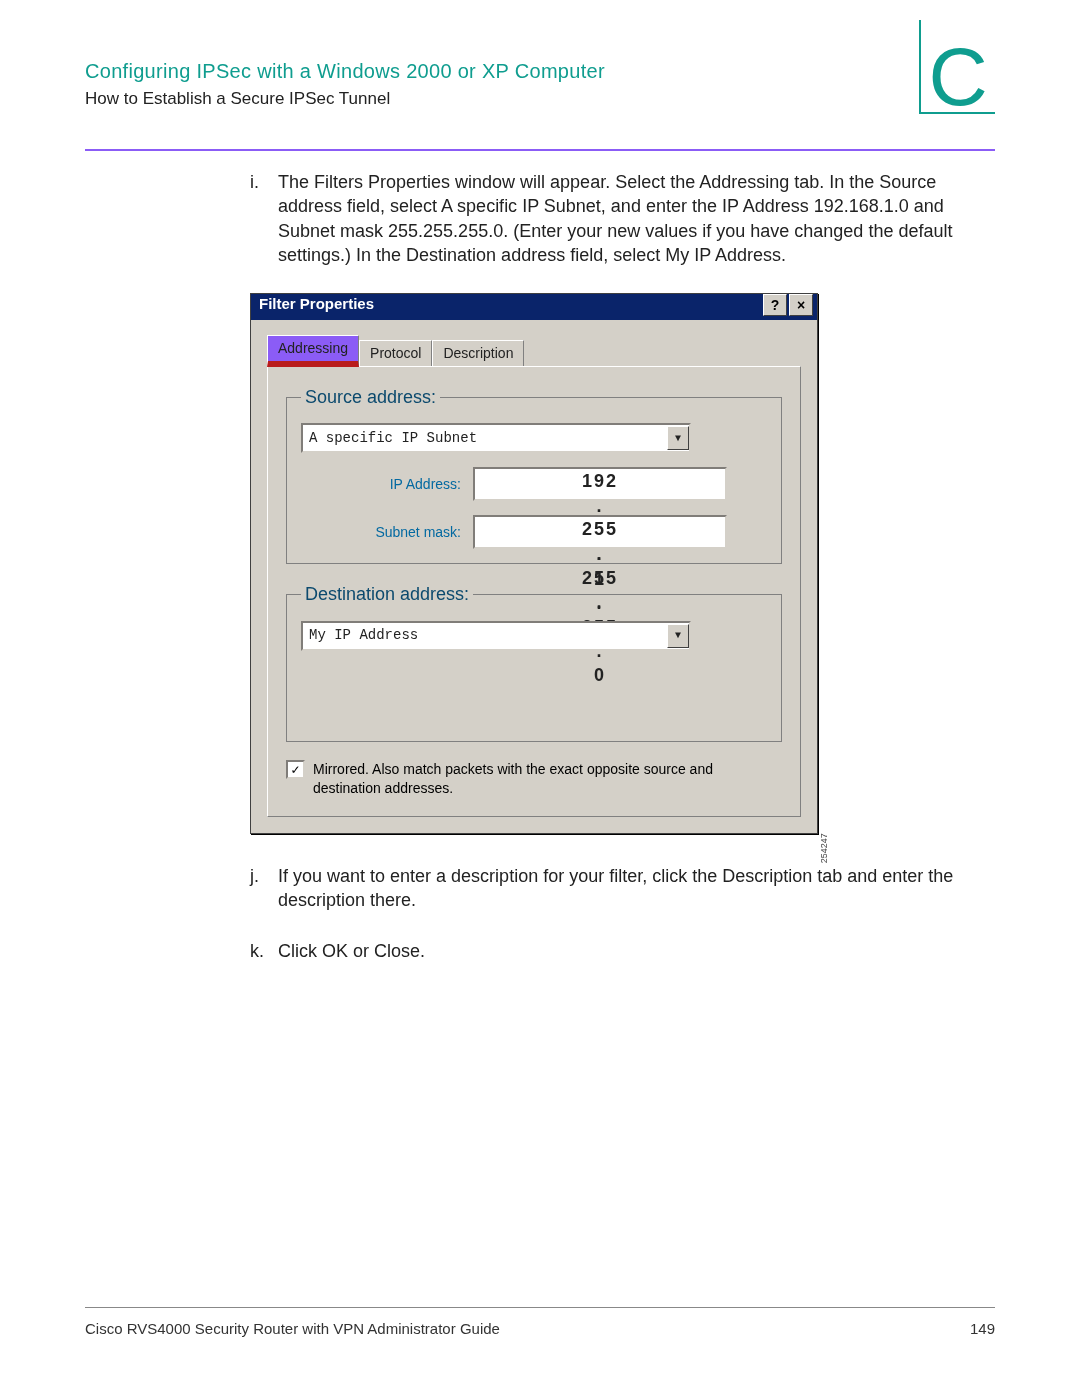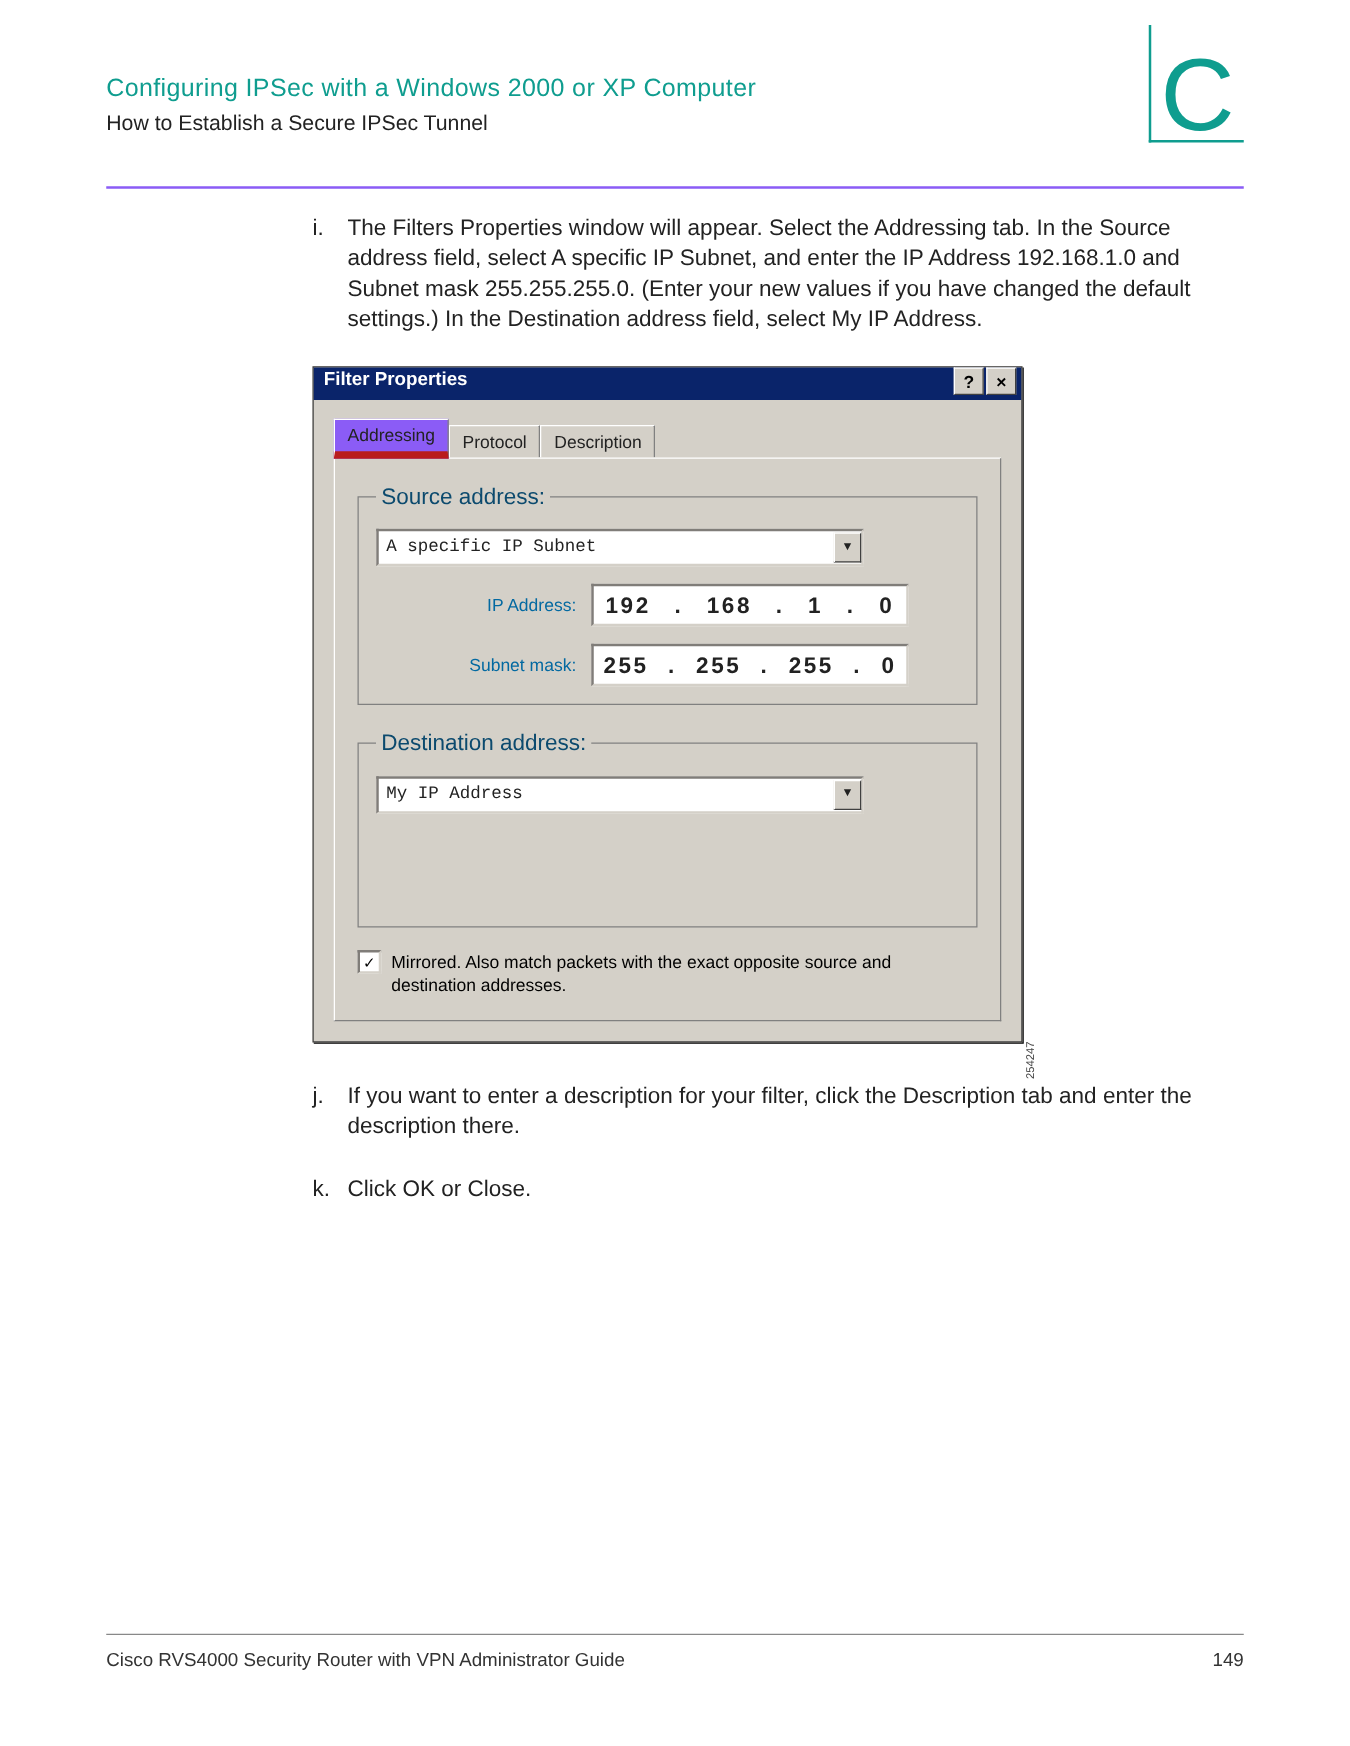--- a/index.html
+++ b/index.html
@@ -210,20 +210,21 @@
     height: 30px;
     background: #ffffff;
     border: 2px inset #d4d0c8;
     display: flex;
     align-items: center;
     justify-content: space-around;
     font-family: Tahoma, Arial, sans-serif;
     font-size: 18px;
     font-weight: bold;
     letter-spacing: 2px;
+    flex-direction: column;
   }
   .ip-box .sep { font-weight: bold; }
   .chk-row {
     display: flex;
     align-items: flex-start;
     font-family: Tahoma, Arial, sans-serif;
     font-size: 14px;
     color: #000;
     margin-top: 4px;
   }

